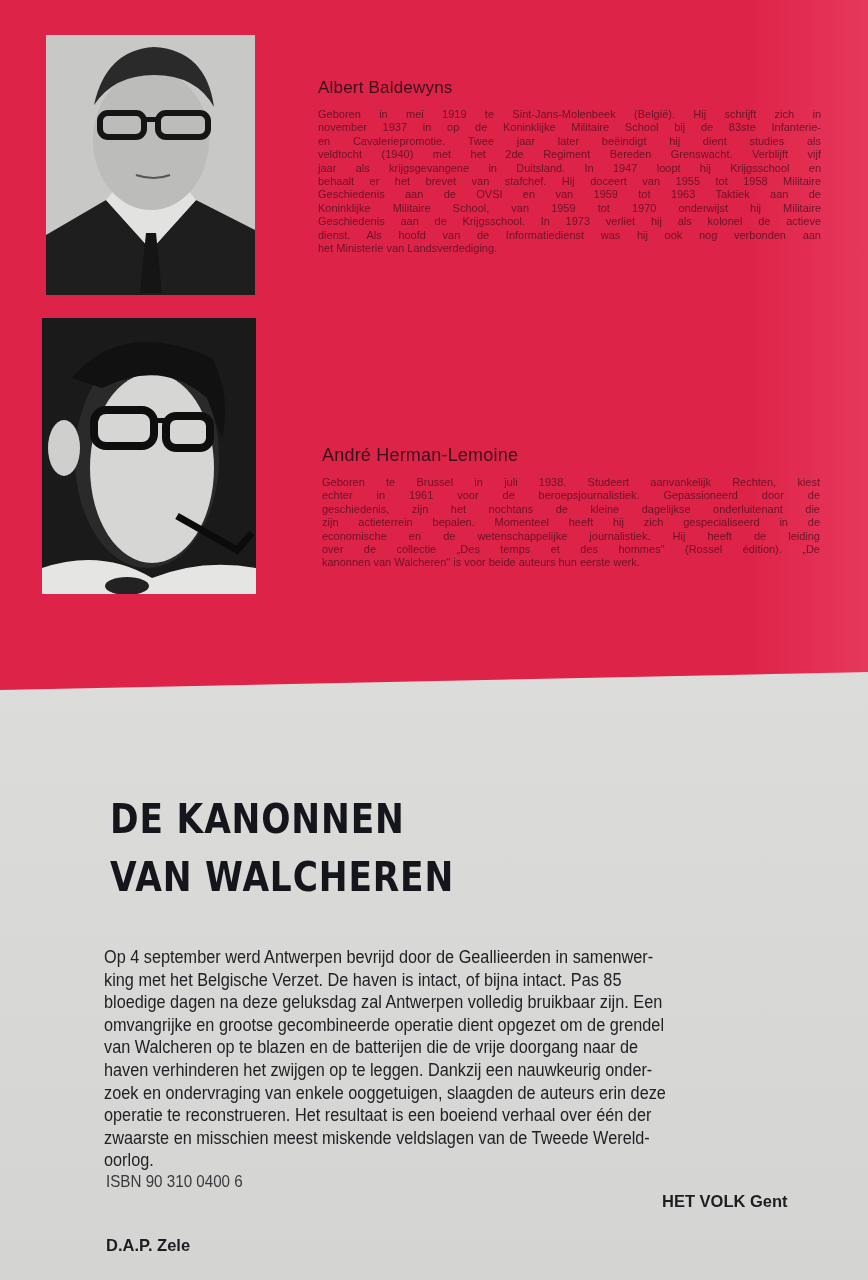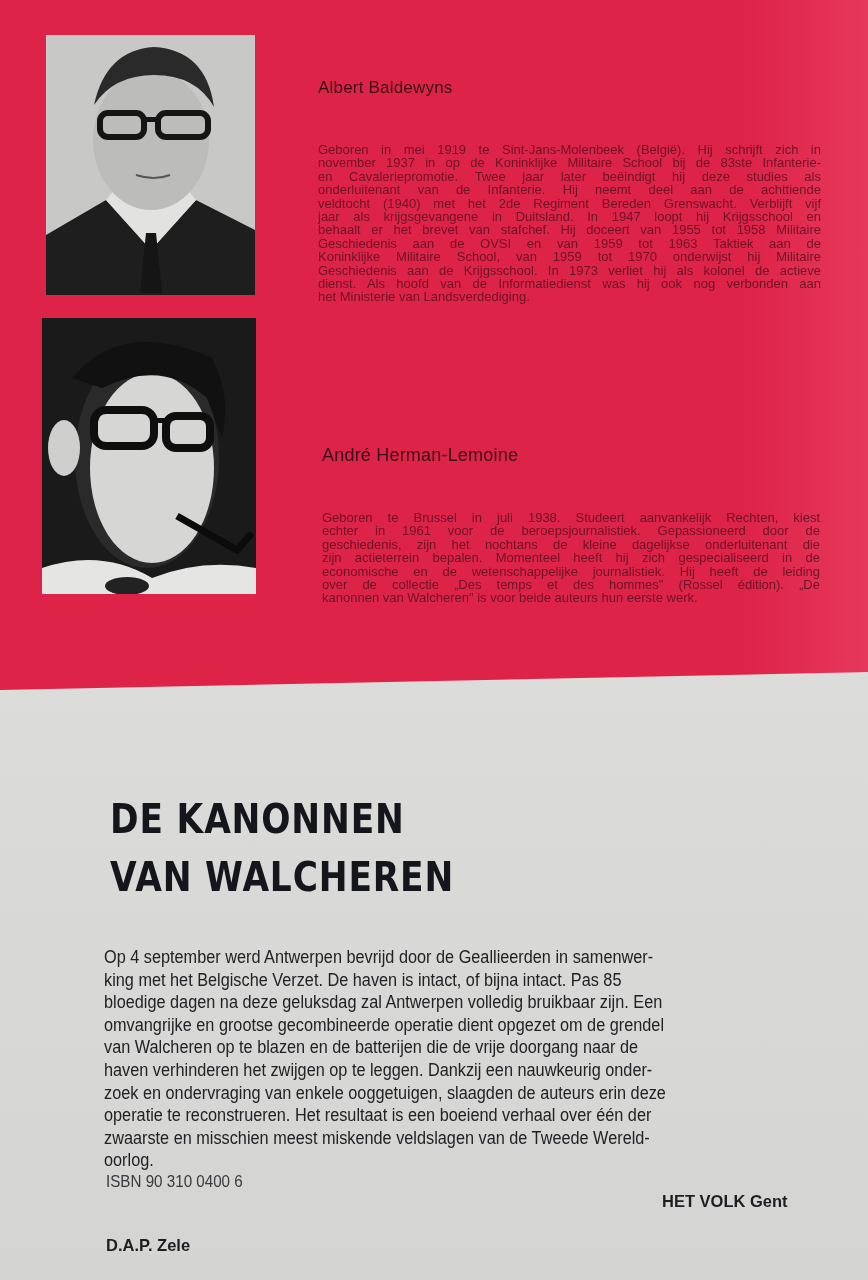--- a/index.html
+++ b/index.html
@@ -29,22 +29,22 @@
     .photo-2 { left: 42px; top: 318px; width: 214px; height: 276px; background: #1c1c1c; }
     .photo svg { width: 100%; height: 100%; display: block; }
 
     .author-name {
       position: absolute; font-size: 17px; color: #3a1018; letter-spacing: 0.2px;
     }
     .author-1-name { left: 318px; top: 78px; text-align: right; }
     .author-2-name { left: 322px; top: 445px; font-size: 18px; }
 
     .bio {
-      position: absolute; font-size: 13px; line-height: 13.4px; color: #5a1020;
-      text-align: justify; opacity: 0.85; margin-top: 35px;
+      position: absolute; font-size: 11px; line-height: 13.4px; color: #5a1020;
+      text-align: justify; opacity: 0.85;
     }
     .bio-1 { left: 318px; top: 108px; width: 503px; }
     .bio-2 { left: 322px; top: 476px; width: 498px; }
     .bio span { display: block; text-align: justify; text-align-last: justify; }
     .bio span.last { text-align-last: left; }
 
     .book-title {
       position: absolute; left: 110px; top: 790px;
       font-family: "DejaVu Sans", sans-serif; font-weight: bold;
       font-size: 40px; line-height: 58px; color: #15161c;
@@ -104,22 +104,21 @@
     <path d="M135 198 L195 232 L210 215" stroke="#0b0b0b" stroke-width="7" fill="none"></path>
     <path d="M0 250 Q60 230 110 260 Q160 240 214 250 L214 276 L0 276 Z" fill="#e5e5e3"></path>
     <ellipse cx="85" cy="268" rx="22" ry="9" fill="#222"></ellipse>
   </svg>
 </div>
 
 <div class="author-name author-1-name">Albert Baldewyns</div>
 <div class="bio bio-1">
   <span>Geboren in mei 1919 te Sint-Jans-Molenbeek (België). Hij schrijft zich in</span>
   <span>november 1937 in op de Koninklijke Militaire School bij de 83ste Infanterie-</span>
-  <span>en Cavaleriepromotie. Twee jaar later beëindigt hij deze studies als</span>
-  <span>onderluitenant van de Infanterie. Hij neemt deel aan de achttiende</span>
+  <span>en Cavaleriepromotie. Twee jaar later beëindigt hij dient studies als</span>
   <span>veldtocht (1940) met het 2de Regiment Bereden Grenswacht. Verblijft vijf</span>
   <span>jaar als krijgsgevangene in Duitsland. In 1947 loopt hij Krijgsschool en</span>
   <span>behaalt er het brevet van stafchef. Hij doceert van 1955 tot 1958 Militaire</span>
   <span>Geschiedenis aan de OVSI en van 1959 tot 1963 Taktiek aan de</span>
   <span>Koninklijke Militaire School, van 1959 tot 1970 onderwijst hij Militaire</span>
   <span>Geschiedenis aan de Krijgsschool. In 1973 verliet hij als kolonel de actieve</span>
   <span>dienst. Als hoofd van de Informatiedienst was hij ook nog verbonden aan</span>
   <span class="last">het Ministerie van Landsverdediging.</span>
 </div>
 

